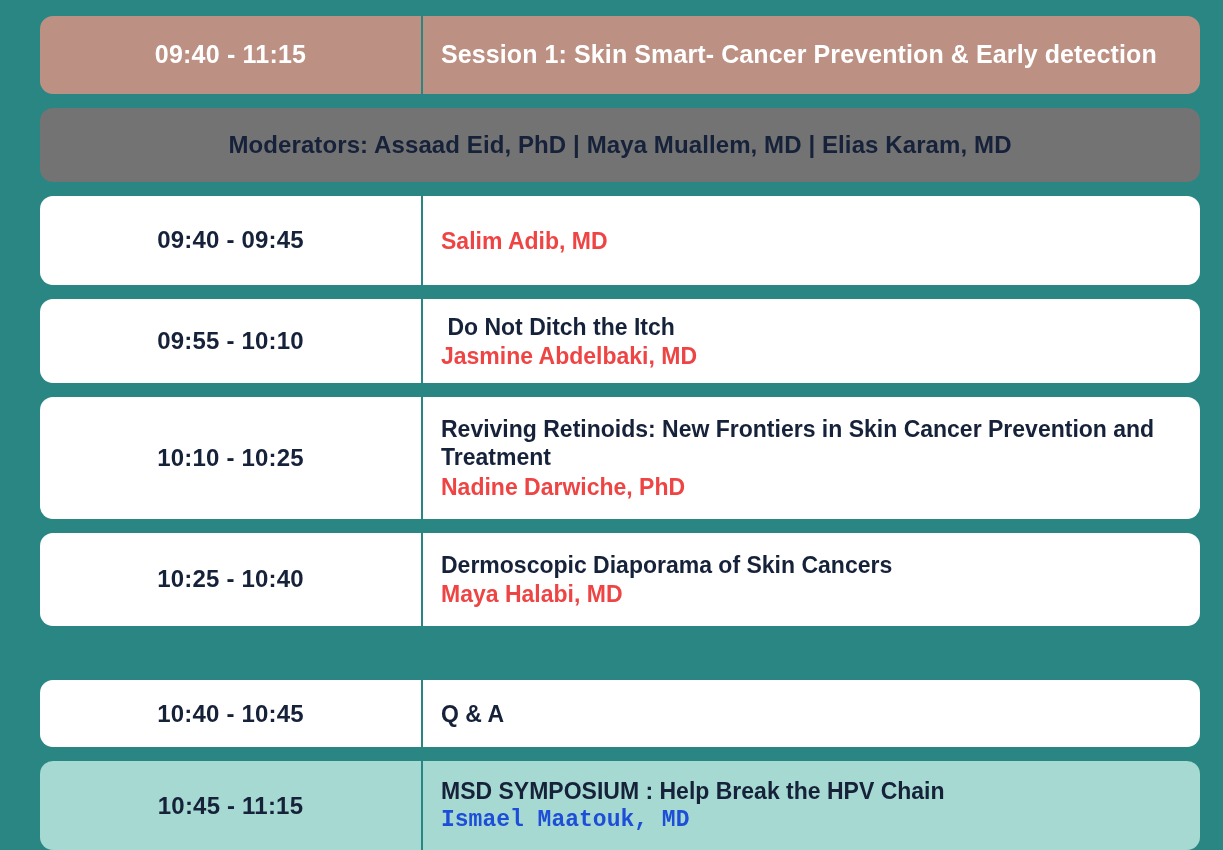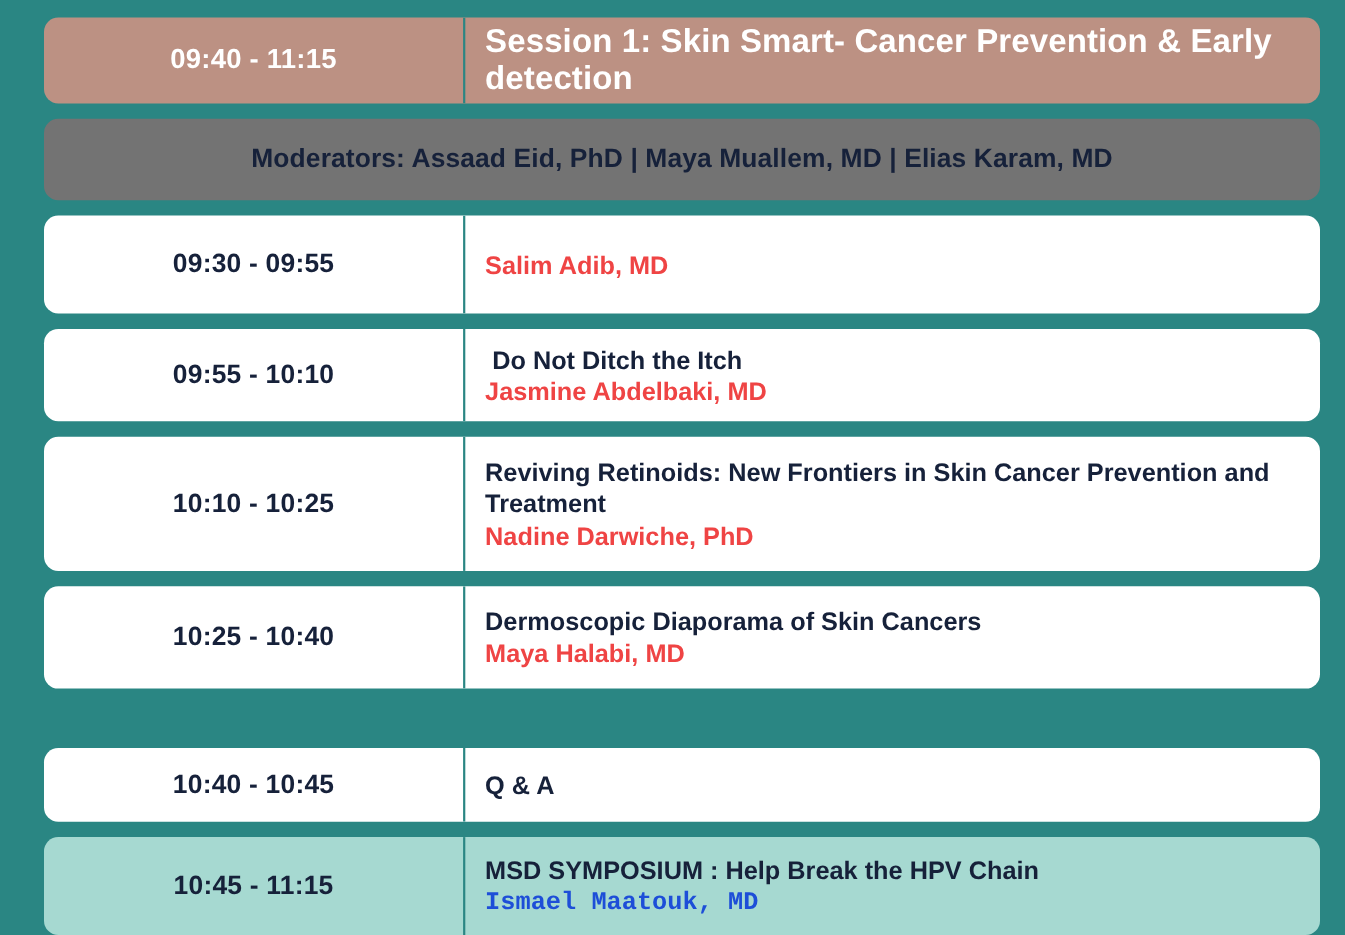--- a/index.html
+++ b/index.html
@@ -68,21 +68,21 @@
     color: #FFFFFF;
     font-size: 25px;
     font-weight: bold;
     letter-spacing: .2px;
   }
   .session-header .divider {
     background: #2A8683;
   }
   .session-header .col-body {
     color: #FFFFFF;
-    font-size: 30px;
+    font-size: 25px;
     font-weight: bold;
     justify-content: center;
     letter-spacing: .1px;
   }
 
   
   .moderators {
     background: #737373;
     border-radius: 13px;
     height: 79px;
@@ -143,21 +143,21 @@
 
   <div class="row session-header">
     <div class="col-time">09:40 - 11:15</div>
     <div class="divider"></div>
     <div class="col-body">Session 1: Skin Smart- Cancer Prevention &amp; Early detection</div>
   </div>
 
   <div class="moderators">Moderators: Assaad Eid, PhD | Maya Muallem, MD | Elias Karam, MD</div>
 
   <div class="row talk h-96">
-    <div class="col-time">09:30 - 09:55</div>
+    <div class="col-time">09:40 - 09:45</div>
     <div class="divider"></div>
     <div class="col-body">
       <div class="speaker">Salim Adib, MD</div>
     </div>
   </div>
 
   <div class="row talk h-91">
     <div class="col-time">09:55 - 10:10</div>
     <div class="divider"></div>
     <div class="col-body">

